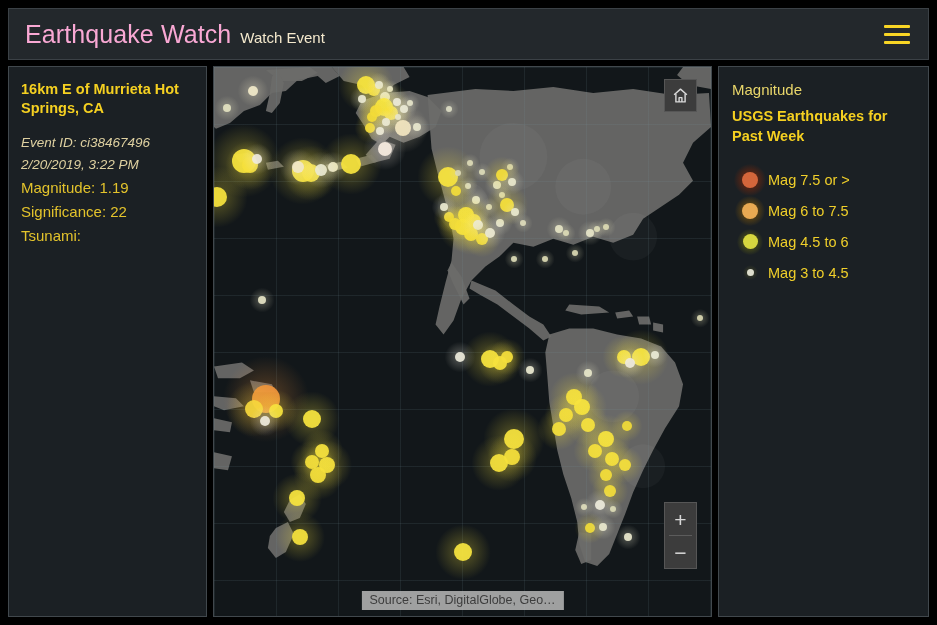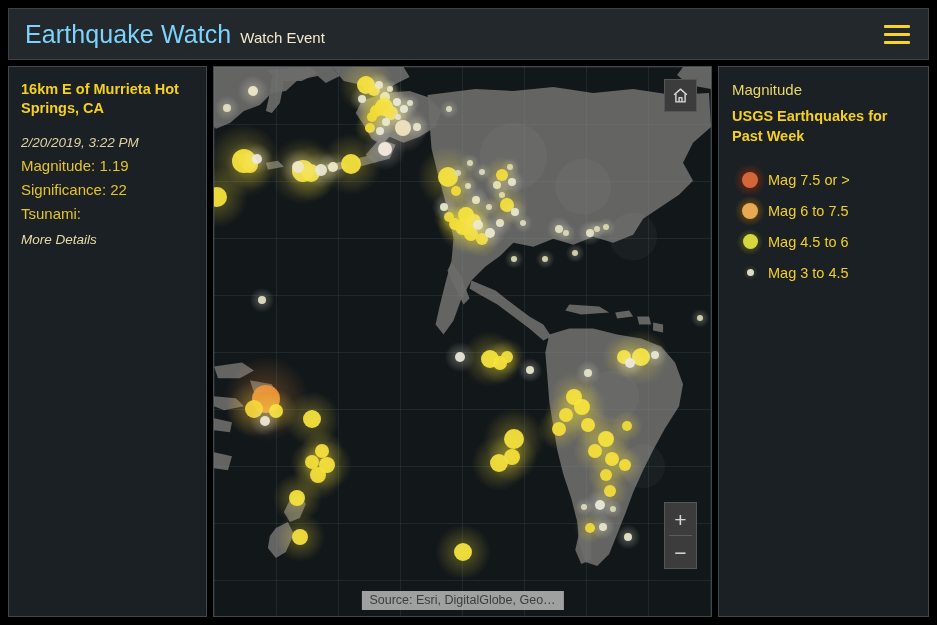--- a/index.html
+++ b/index.html
@@ -21,21 +21,21 @@
     position: relative;
     height: 52px;
     background: #23282c;
     border: 1px solid #3b4146;
     display: flex;
     align-items: center;
     padding: 0 14px 0 16px;
   }
   #header-titles { display: flex; align-items: baseline; gap: 9px; flex: 1; }
   #app-title {
-    color: #7dd3fc;
+    color: #f9a8d4;
     font-size: 25px;
     font-weight: 400;
     letter-spacing: 0.1px;
     line-height: 1;
   }
   #app-subtitle {
     color: #f4e9cd;
     font-size: 15px;
     font-weight: 400;
     line-height: 1;
@@ -201,25 +201,25 @@
       <span></span>
       <span></span>
       <span></span>
     </button>
   </div>
 
   <div id="body">
 
     <div id="info-panel" class="panel">
       <div id="event-place">16km E of Murrieta Hot Springs, CA</div>
+      <div class="info-line em">Event ID: ci38467496</div>
       <div class="info-line em">2/20/2019, 3:22 PM</div>
       <div class="info-line">Magnitude: 1.19</div>
       <div class="info-line">Significance: 22</div>
       <div class="info-line">Tsunami:</div>
-      <div id="more-details">More Details</div>
     </div>
 
     <div id="map-panel">
       <svg id="map-canvas" viewBox="0 0 498 549" preserveAspectRatio="none">
         <rect x="0" y="0" width="498" height="549" fill="#12171a"></rect>
         <g fill="#6b6b69" fill-opacity="0.92">
 
           <path d="M0 0 L118 0 L126 9 L112 16 L104 9 L84 13 L72 24 L58 26 L46 38 L30 44 L16 56 L2 62 L0 60 Z"></path>
           <path d="M52 3 L96 0 L104 6 L88 14 L66 14 Z"></path>
 

